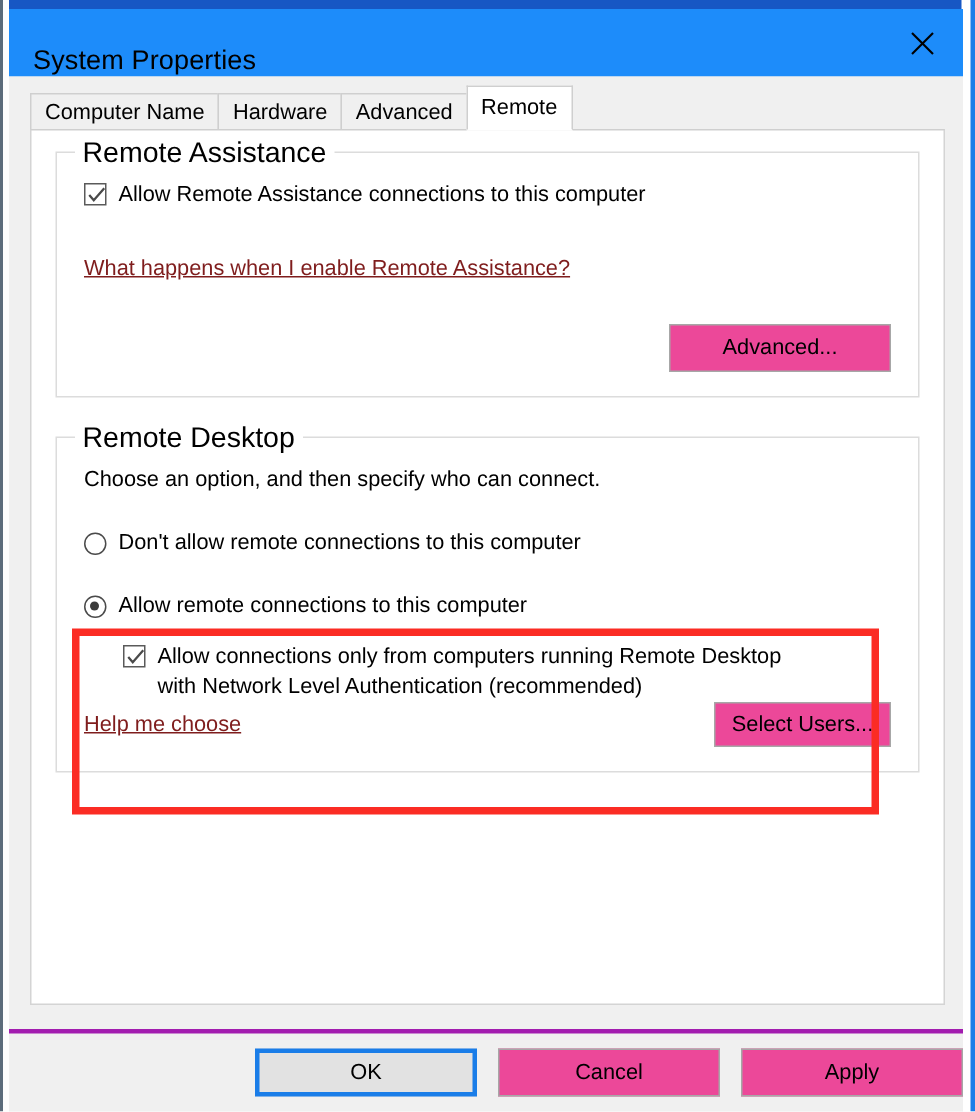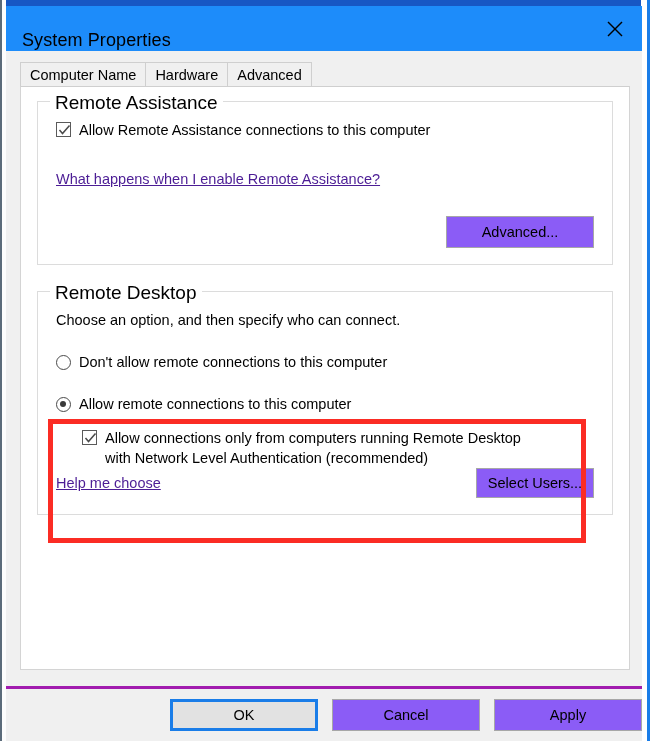--- a/index.html
+++ b/index.html
@@ -192,29 +192,29 @@
     left: 3px; top: 3px;
     width: 6px; height: 6px;
     border-radius: 50%;
     background: #3a3a3a;
   }
   .radio-label { margin-left: 8px; cursor: default; }
 
   
   .link {
     font-size: 14.5px;
-    color: #4c1d95;
+    color: #7f1d1d;
     text-decoration: underline;
     cursor: pointer;
     display: inline-block;
   }
 
   
   .btn {
-    background: #8b5cf6;
+    background: #ec4899;
     border: 1px solid #a7a7a7;
     font-size: 14.5px;
     color: #000;
     height: 32px;
     min-width: 148px;
     padding: 0 10px;
     box-sizing: border-box;
     cursor: pointer;
     font-family: "Liberation Sans", sans-serif;
     display: flex;
@@ -294,20 +294,21 @@
           <line x1="17" y1="3" x2="3" y2="17" stroke="#000" stroke-width="1.4"></line>
         </svg>
       </span>
     </div>
   </div>
 
   <div class="tabstrip">
     <div class="tab">Computer Name</div>
     <div class="tab">Hardware</div>
     <div class="tab">Advanced</div>
+    <div class="tab active">Remote</div>
   </div>
 
   <div class="tabpage">
 
     <div class="groupbox">
       <div class="legend">Remote Assistance</div>
 
       <div class="row">
         <div class="checkbox">
           <span>

